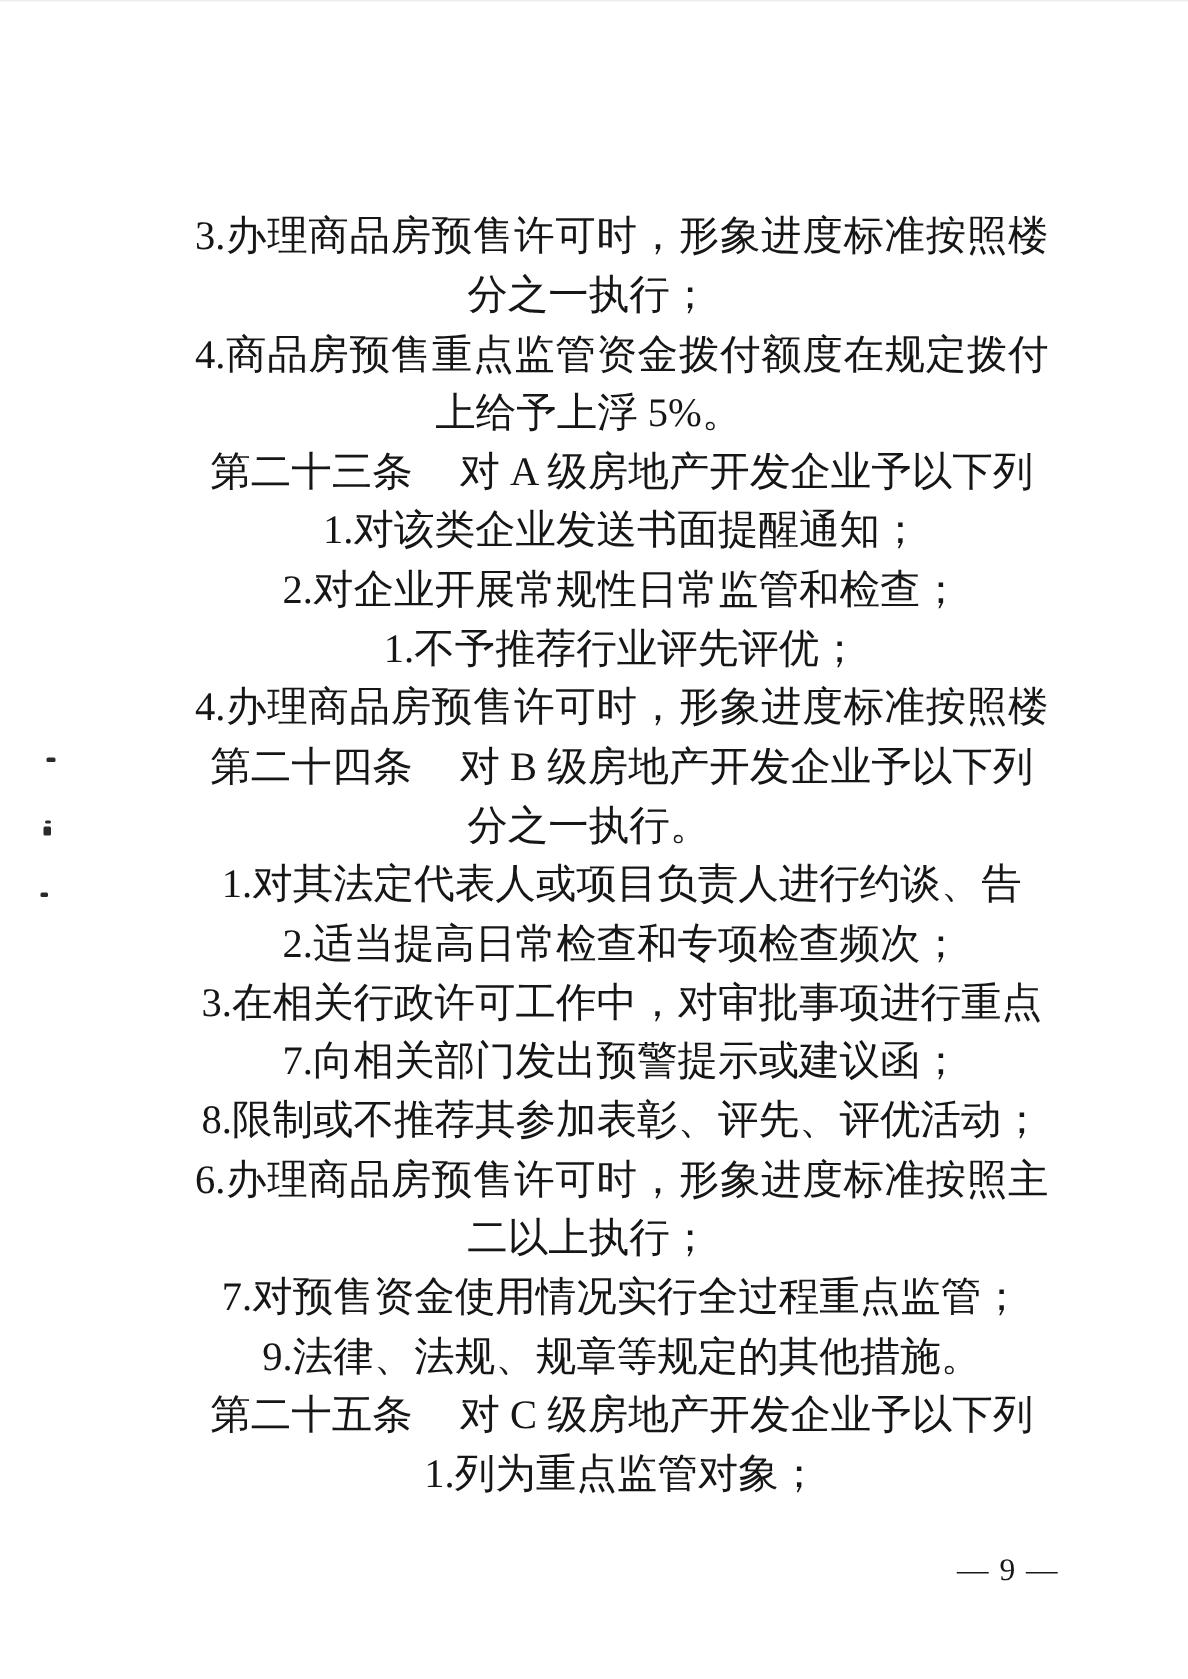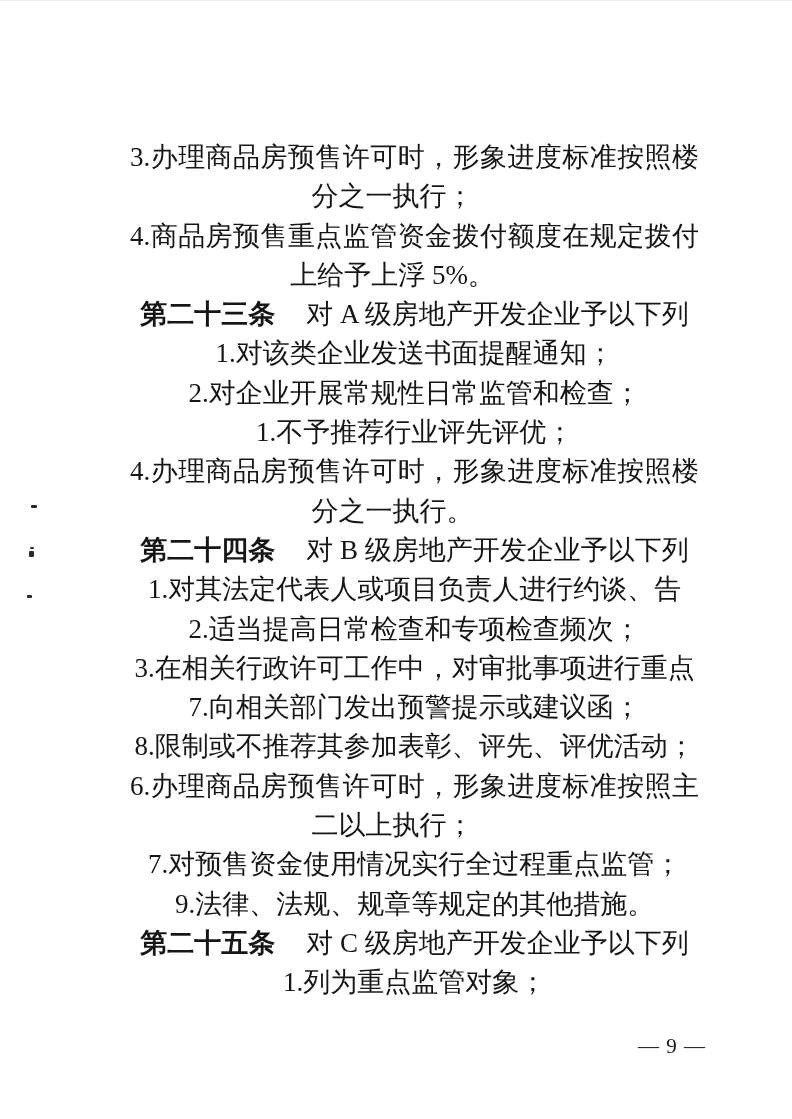--- a/index.html
+++ b/index.html
@@ -34,21 +34,21 @@
     height: 39.3px;
     overflow: hidden;
     white-space: normal;
     text-align: center;
   }
   .line.indent { text-indent: 44px; }
   .line.flush {
     text-align: justify;
     text-align-last: justify;
   }
-  .line.heading .article-no { font-weight: 700; margin-top: 34px; }
+  .line.heading .article-no { font-weight: 400; margin-top: 34px; }
   .line.heading .article-rest { margin-left: 1.15em; }
   .page-number {
     position: absolute;
     left: 638px;
     top: 1036px;
     font-size: 21px;
     line-height: 21px;
     letter-spacing: 1px;
     color: #161616;
   }
@@ -71,22 +71,22 @@
   <div class="text-block">
     <div class="line indent flush">3.办理商品房预售许可时，形象进度标准按照楼栋总层数的三</div>
     <div class="line">分之一执行；</div>
     <div class="line indent flush">4.商品房预售重点监管资金拨付额度在规定拨付额度的基础</div>
     <div class="line">上给予上浮 5%。</div>
     <div class="line indent heading"><span class="article-no">第二十三条</span><span class="article-rest">对 A 级房地产开发企业予以下列措施:</span></div>
     <div class="line indent">1.对该类企业发送书面提醒通知；</div>
     <div class="line indent">2.对企业开展常规性日常监管和检查；</div>
     <div class="line indent">1.不予推荐行业评先评优；</div>
     <div class="line indent flush">4.办理商品房预售许可时，形象进度标准按照楼栋总层数的二</div>
+    <div class="line indent heading"><span class="article-no">第二十四条</span><span class="article-rest">对 B 级房地产开发企业予以下列措施:</span></div>
     <div class="line">分之一执行。</div>
-    <div class="line indent heading"><span class="article-no">第二十四条</span><span class="article-rest">对 B 级房地产开发企业予以下列措施:</span></div>
     <div class="line indent">1.对其法定代表人或项目负责人进行约谈、告诫；</div>
     <div class="line indent">2.适当提高日常检查和专项检查频次；</div>
     <div class="line indent">3.在相关行政许可工作中，对审批事项进行重点审查；</div>
     <div class="line indent">7.向相关部门发出预警提示或建议函；</div>
     <div class="line indent">8.限制或不推荐其参加表彰、评先、评优活动；</div>
     <div class="line indent flush">6.办理商品房预售许可时，形象进度标准按照主体结构三分之</div>
     <div class="line">二以上执行；</div>
     <div class="line indent">7.对预售资金使用情况实行全过程重点监管；</div>
     <div class="line indent">9.法律、法规、规章等规定的其他措施。</div>
     <div class="line indent heading"><span class="article-no">第二十五条</span><span class="article-rest">对 C 级房地产开发企业予以下列措施:</span></div>

